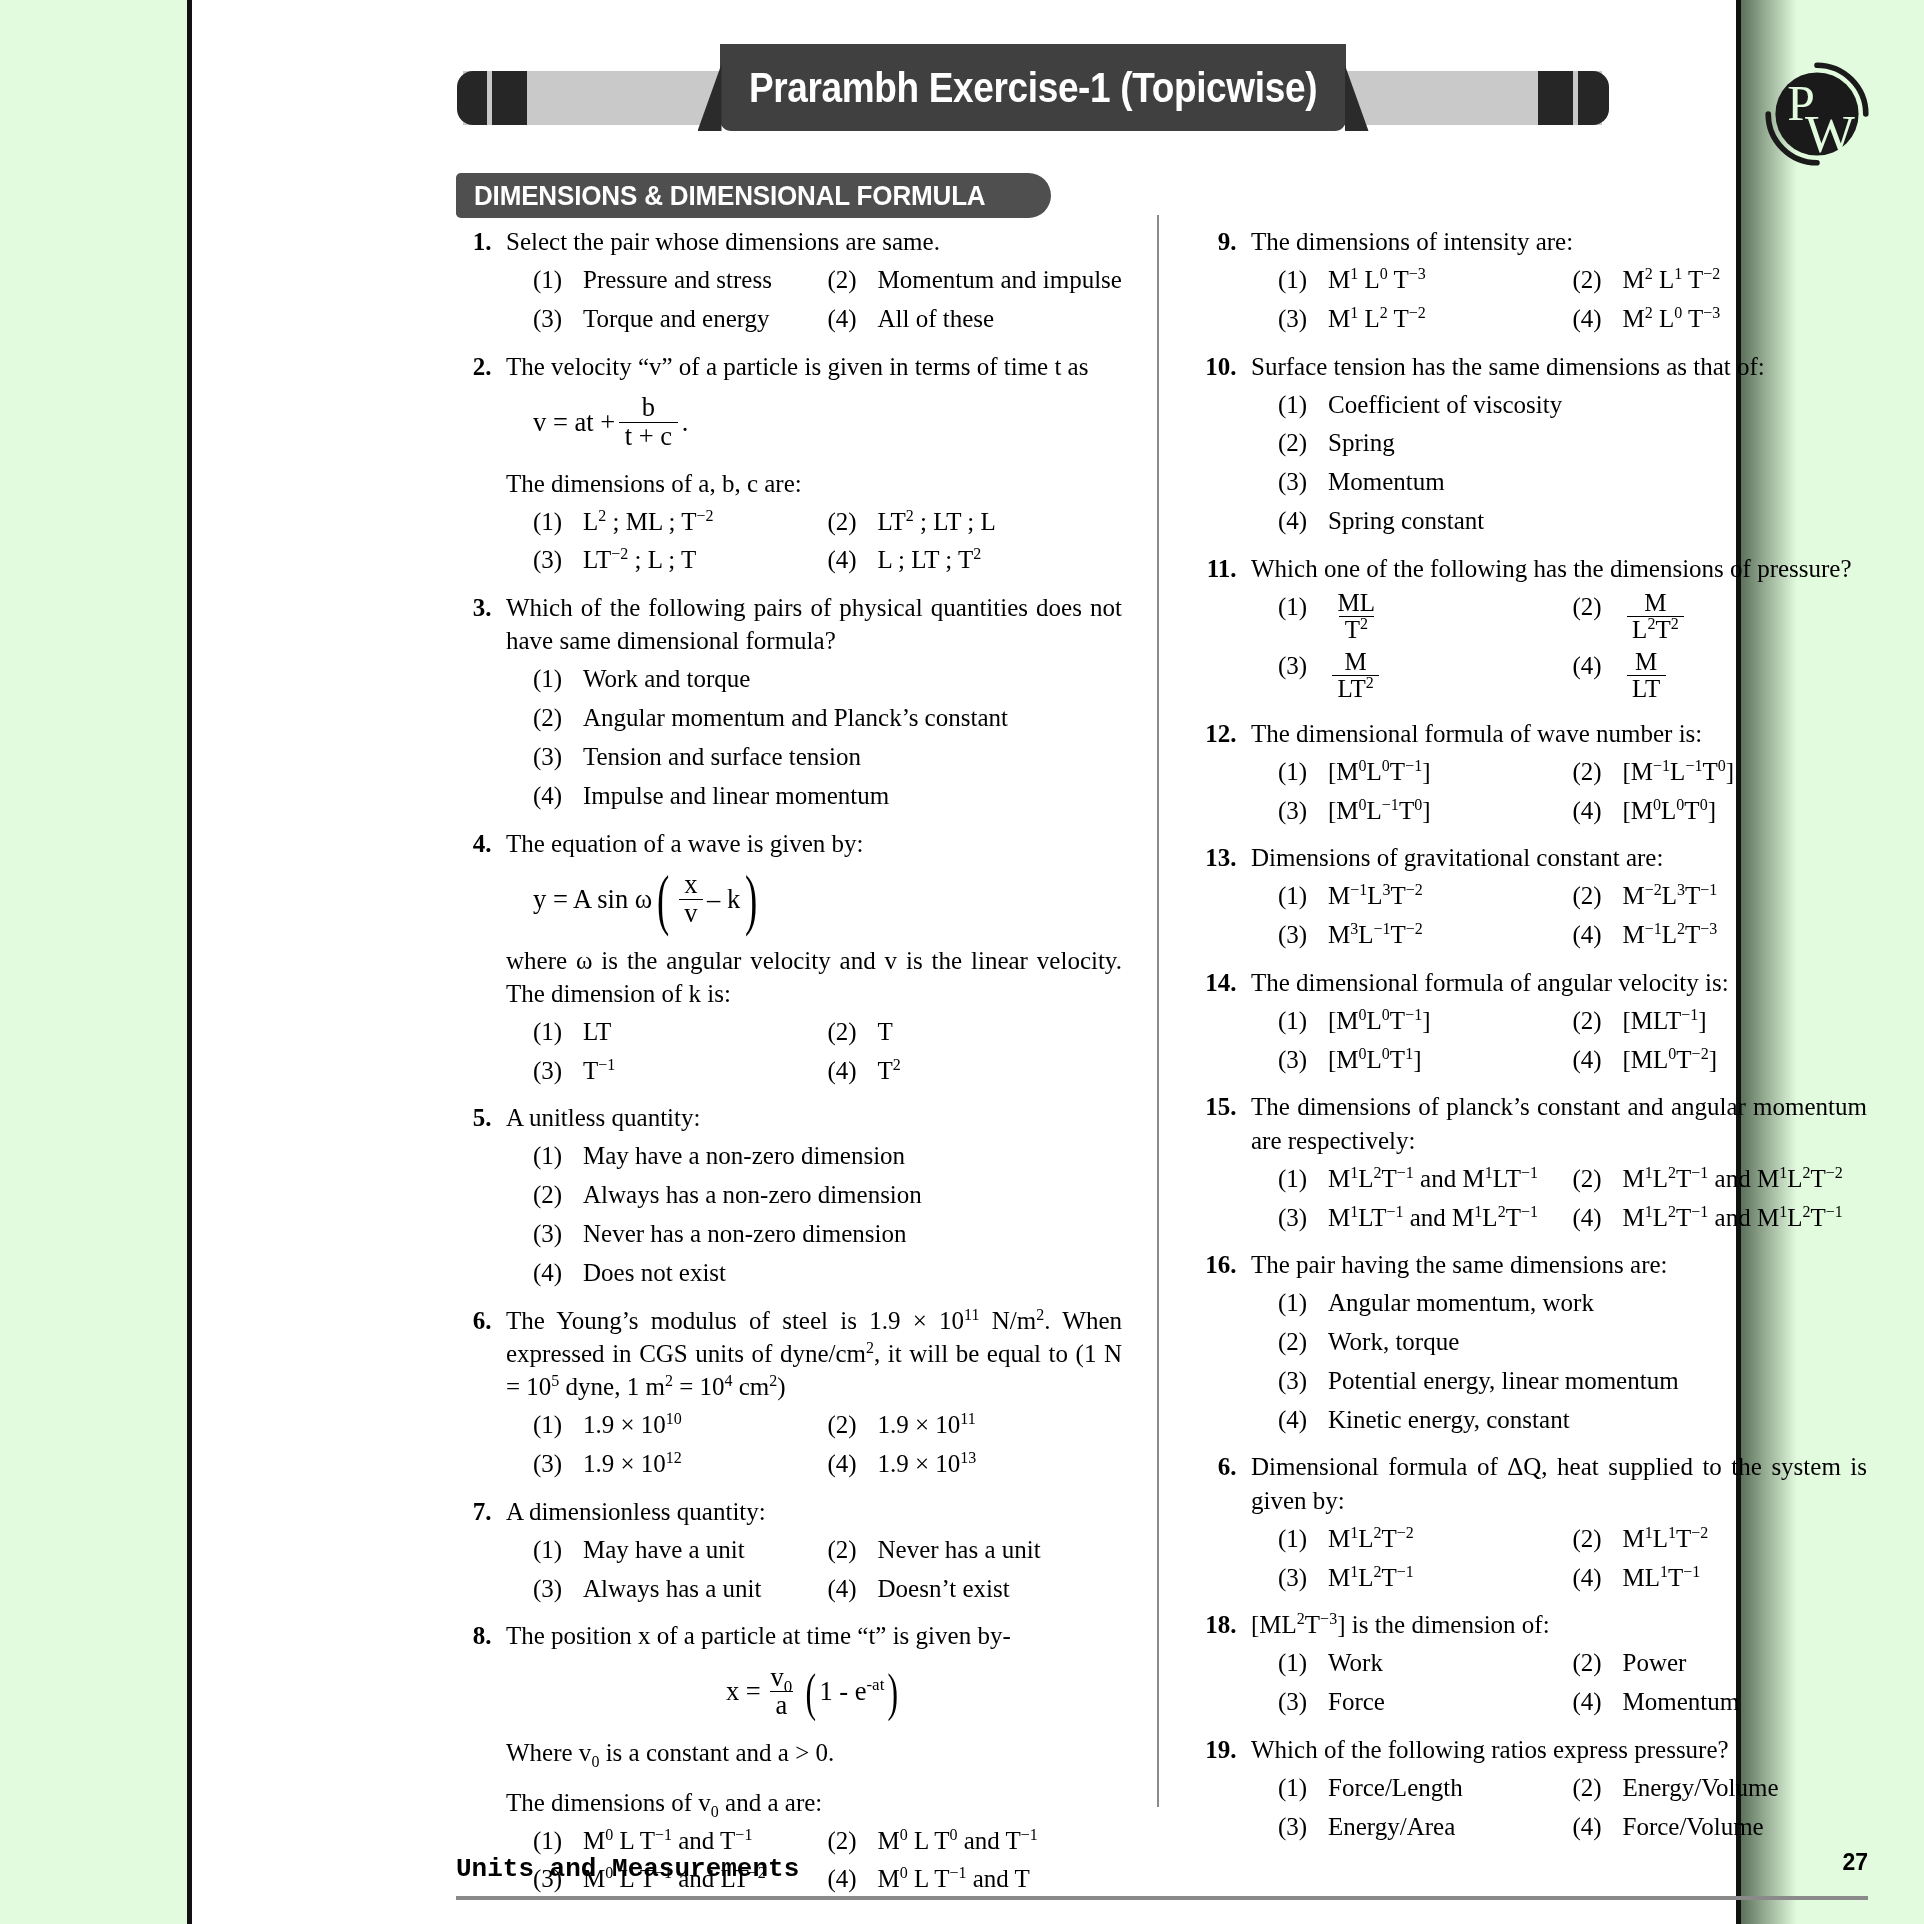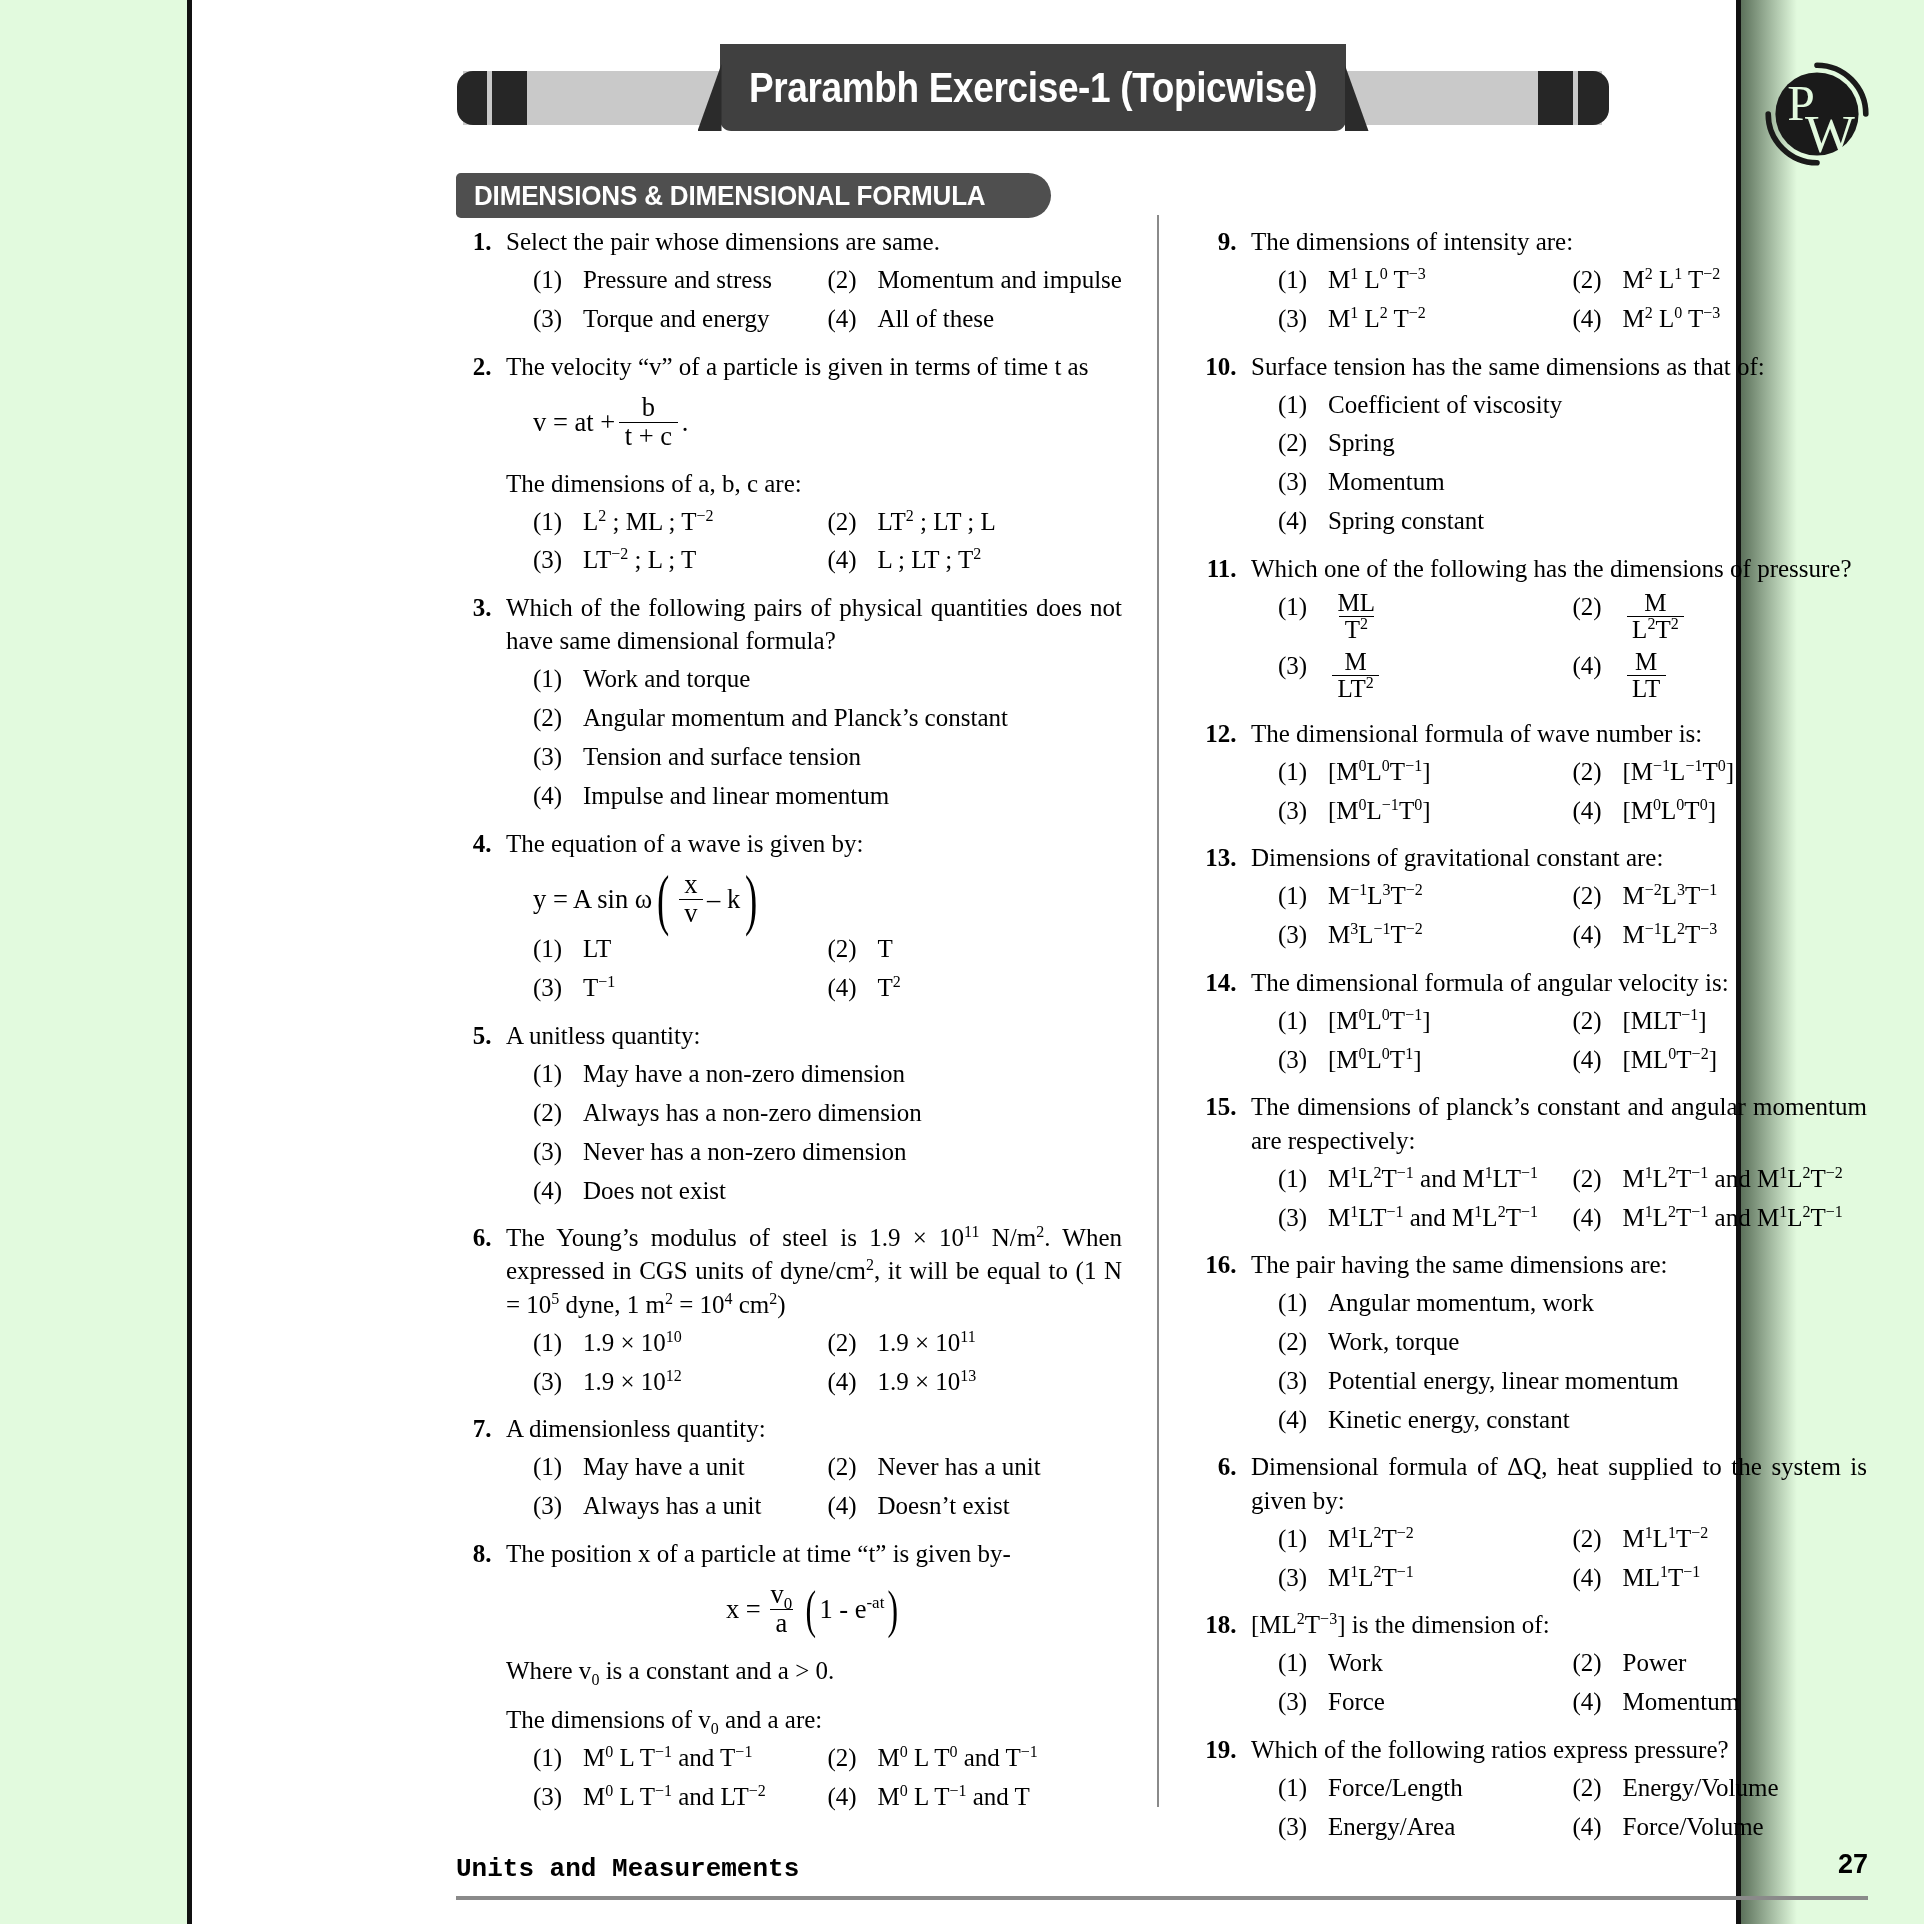--- a/index.html
+++ b/index.html
@@ -151,21 +151,21 @@
   .bigparen2{font-size:53px;line-height:0.5;font-weight:300;display:inline-block;
             transform:scaleX(0.6);}
 
   
   .footer{position:absolute;left:258px;top:1854px;width:1412px;}
   .footer .chapter{
     font-family:Liberation Mono, monospace;font-weight:bold;font-size:26px;
   }
   .footer .pageno{
     position:absolute;right:0;top:-4.8px;
-    font-family:"Liberation Sans", sans-serif;font-weight:bold;font-size:27px;
+    font-family:"Liberation Sans", sans-serif;font-weight:bold;font-size:23px;
   }
   .footer .rule{
     position:absolute;left:0;top:42px;width:1412px;height:4px;background:#8a8a8a;
   }
 </style>
 </head>
 <body>
 
 <div class="page">
 
@@ -292,20 +292,21 @@
             <div class="eqn">
               <span>y = A sin ω</span>
               <span class="bigparen">(</span>
               <span class="frac">
                 <span class="n">x</span>
                 <span class="d">v</span>
               </span>
               <span>– k</span>
               <span class="bigparen">)</span>
             </div>
+            <div class="para">where ω is the angular velocity and v is the linear velocity. The dimension of k is:</div>
             <div class="opts indent">
               <div class="opt-row two">
                 <div class="opt">
                   <span class="mark">(1)</span>
                   <span class="txt">LT</span>
                 </div>
                 <div class="opt">
                   <span class="mark">(2)</span>
                   <span class="txt">T</span>
                 </div>

